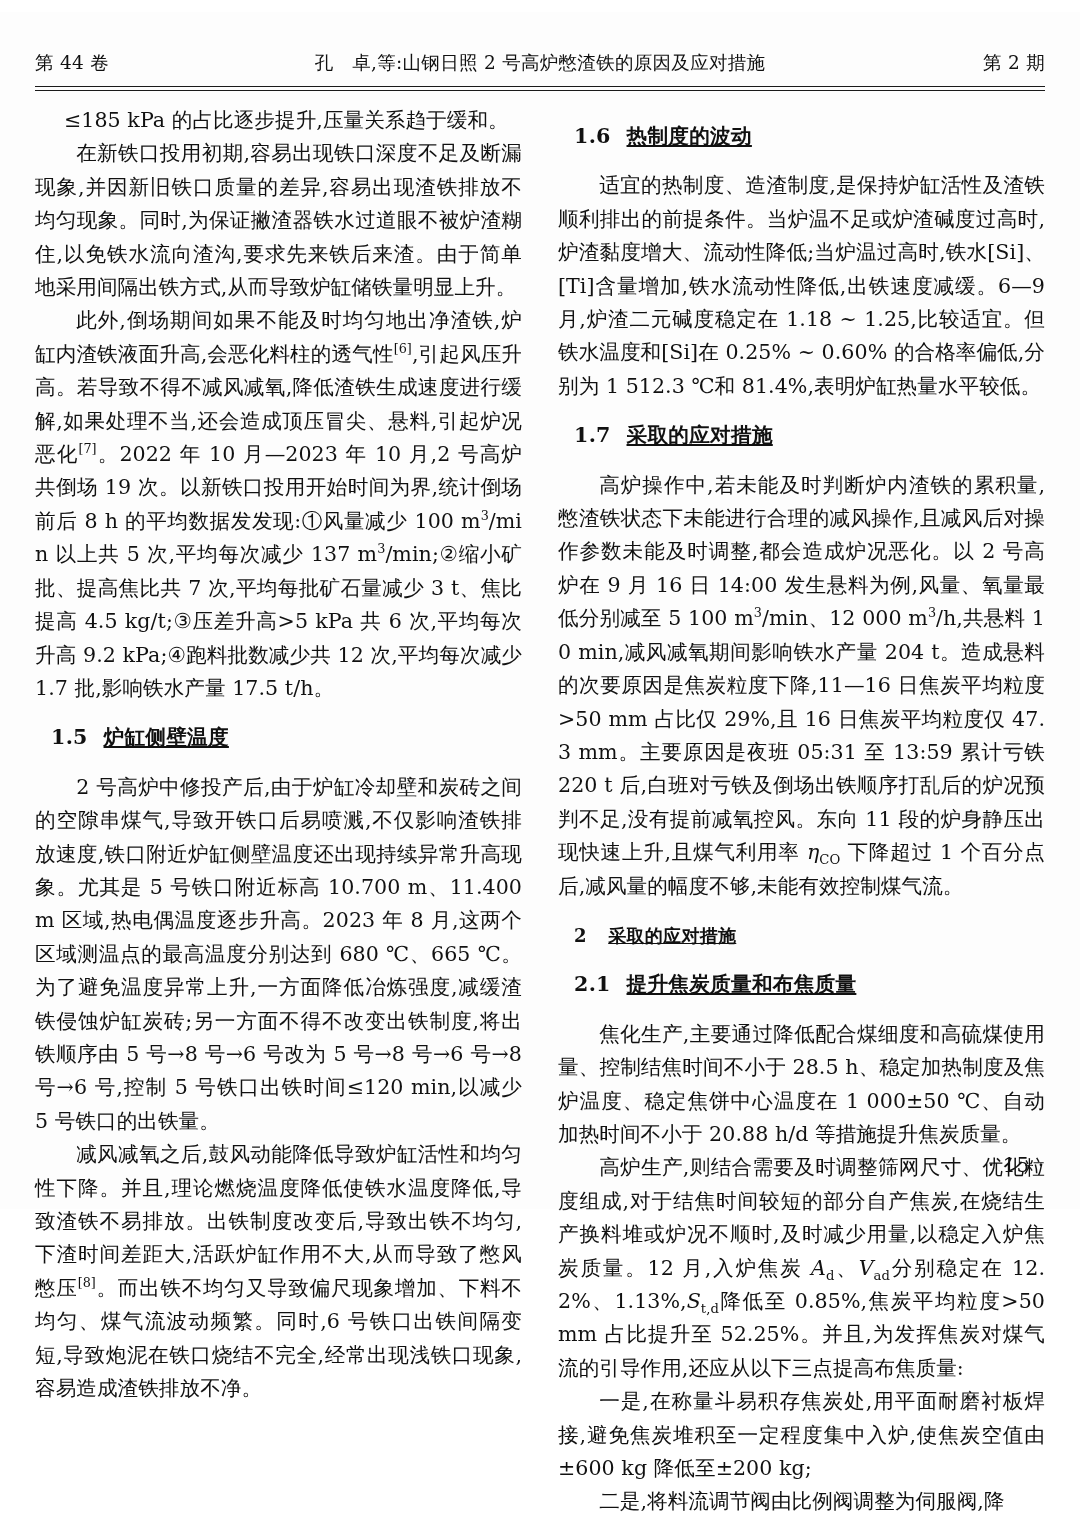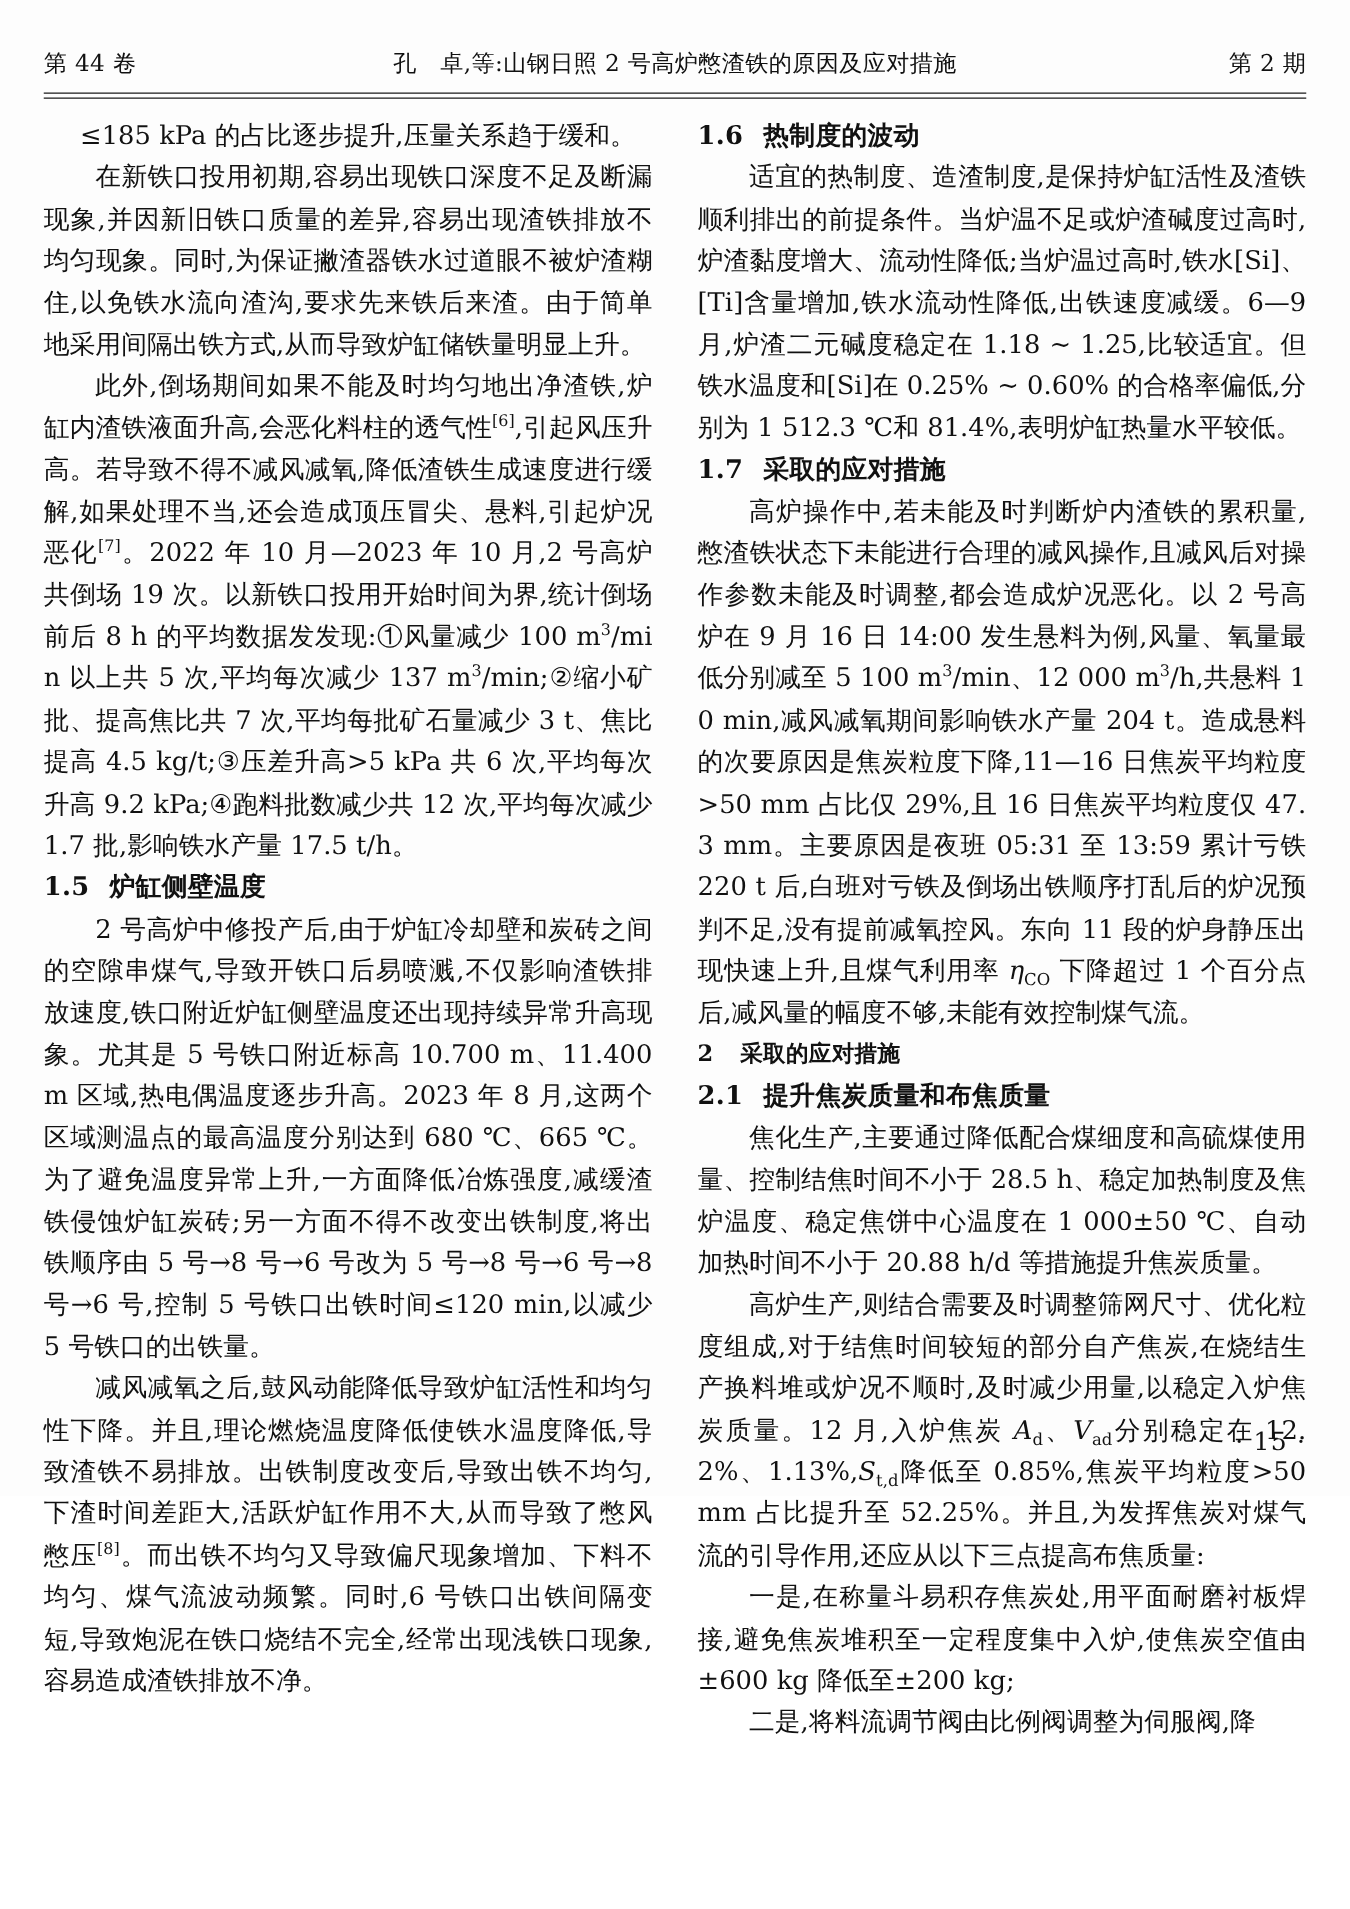--- a/index.html
+++ b/index.html
@@ -10,21 +10,21 @@
   body {
     width: 1080px;
     height: 1527px;
     font-family: "DejaVu Serif", "Liberation Serif", serif;
     color: #111111;
     position: relative;
     overflow: hidden;
   }
   .page {
     position: absolute;
-    left: 0; top: 0;
+    left: 0; top: 12px;
     width: 1080px;
     height: 1197px;
     background: #fdfdfd;
   }
 
   
   .runhead {
     position: absolute;
     left: 35px;
     top: 38px;
@@ -78,26 +78,27 @@
     line-height: 33.4px;
     text-align: justify;
     text-justify: inter-ideograph;
     text-indent: 2em;
     letter-spacing: 0.05px;
     word-break: break-all;
   }
   p.no-indent { text-indent: 0; margin-left: 29px; }
 
   h3.sec-head, h2.sec-head-big {
-    margin: 0;
+    margin: 16px;
     font-family: "DejaVu Sans", "Liberation Sans", sans-serif;
     font-weight: bold;
     font-size: 20.6px;
     line-height: 33.4px;
     letter-spacing: 0.3px;
+    text-decoration: underline;
   }
   h3.sec-head .num, h2.sec-head-big .num {
     display: inline-block;
     min-width: 2.0em;
     font-family: "DejaVu Serif", "Liberation Serif", serif;
     font-weight: bold;
   }
   h2.sec-head-big .num { min-width: 1.35em; }
   h3.sec-head .ttl, h2.sec-head-big .ttl {
     margin-left: 0.55em;

